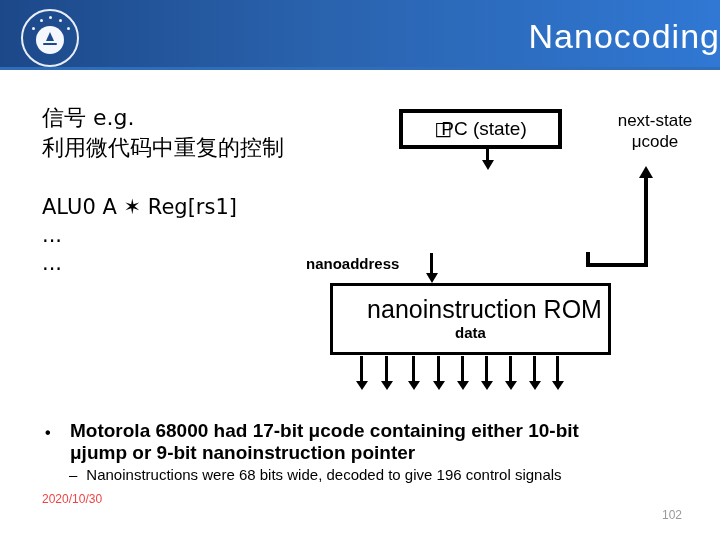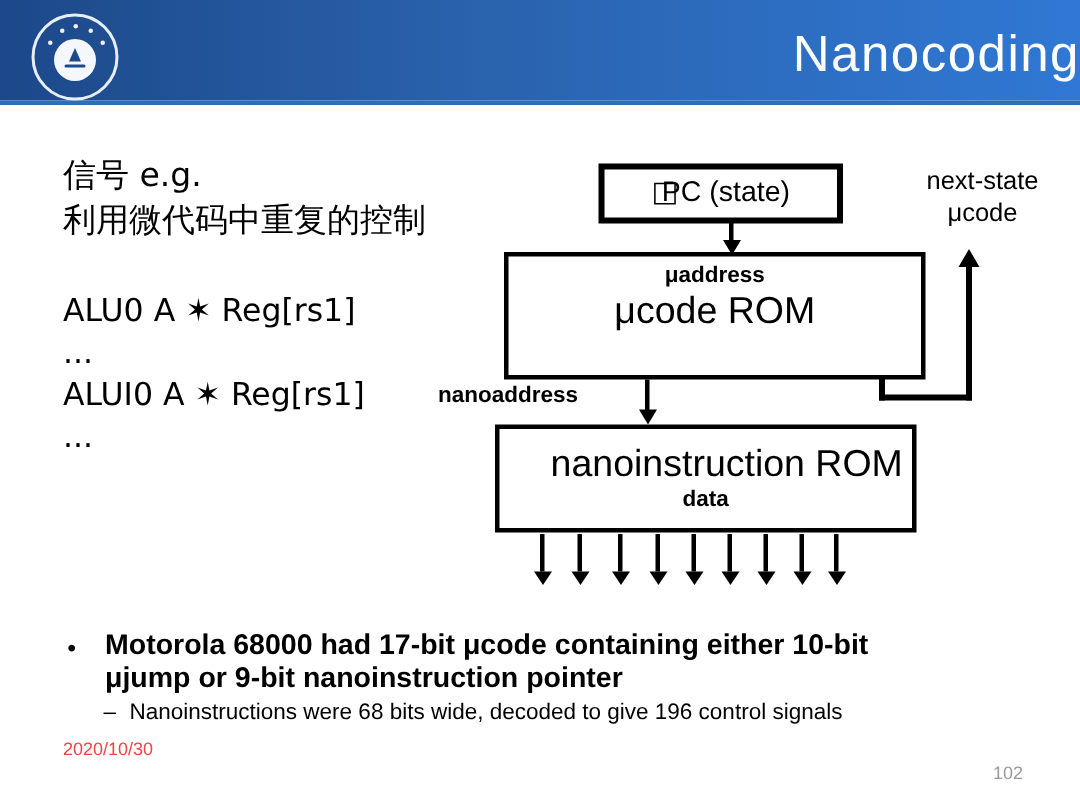--- a/index.html
+++ b/index.html
@@ -53,21 +53,21 @@
   }
 
   
   .box { position:absolute; background:#fff; border:3px solid #000; text-align:center; }
   .upc-box { left:399px; top:109px; width:163px; height:40px; border-width:4px; font-size:19px; line-height:31px; }
   .tofu { display:inline-block; margin-right:-11px; font-family:"DejaVu Sans",sans-serif; }
   .nextstate { position:absolute; left:597px; top:110px; width:116px; text-align:center; font-size:17px; line-height:21px; }
   .ucode-box { left:336px; top:168px; width:281px; height:85px; }
   .uaddress { font-weight:bold; font-size:15px; margin-top:4px; }
   .rom-label { font-size:25px; margin-top:1px; }
-  .nanoaddress { position:absolute; left:292px; top:255px; font-weight:bold; font-size:15px; }
+  .nanoaddress { position:absolute; left:306px; top:255px; font-weight:bold; font-size:15px; }
   .nano-box { left:330px; top:283px; width:281px; height:72px;padding-left:28px; }
   .nano-box .rom-label { margin-top:9px; }
   .data-label { font-weight:bold; font-size:15px; transform:translateX(-14px); }
 
   .vstem { position:absolute; width:3px; background:#000; }
   .head-down { position:absolute; width:0; height:0;
     border-left:6px solid transparent; border-right:6px solid transparent; border-top:10px solid #000; }
   .head-up { position:absolute; width:0; height:0;
     border-left:7px solid transparent; border-right:7px solid transparent; border-bottom:12px solid #000; }
   .fb-seg { position:absolute; background:#000; }
@@ -109,40 +109,35 @@
   </div>
 
   <div class="intro">
     <div>信号 e.g.</div>
     <div>利用微代码中重复的控制</div>
   </div>
 
   <div class="listing">
     <div>ALU0 A ✶ Reg[rs1]</div>
     <div>...</div>
-    <div>ALUI0 A ✶ Reg[rs1]</div>
     <div>...</div>
   </div>
 
   <div class="box upc-box">
     <span class="tofu">□</span><span>PC (state)</span>
   </div>
 
   <div class="nextstate">
     <div>next-state</div>
     <div>μcode</div>
   </div>
 
   <div class="vstem" style="left:486px; top:148px; height:15px;"></div>
   <div class="head-down" style="left:482px; top:160px;"></div>
 
-  <div class="box ucode-box">
-    <div class="uaddress">μaddress</div>
-    <div class="rom-label">μcode ROM</div>
-  </div>
 
   <div class="fb-seg" style="left:586px; top:252px; width:4px; height:15px;"></div>
   <div class="fb-seg" style="left:586px; top:263px; width:62px; height:4px;"></div>
   <div class="fb-seg" style="left:644px; top:177px; width:4px; height:90px;"></div>
   <div class="head-up" style="left:639px; top:166px;"></div>
 
   <div class="nanoaddress">nanoaddress</div>
 
   <div class="vstem" style="left:430px; top:253px; height:22px;"></div>
   <div class="head-down" style="left:426px; top:273px;"></div>

